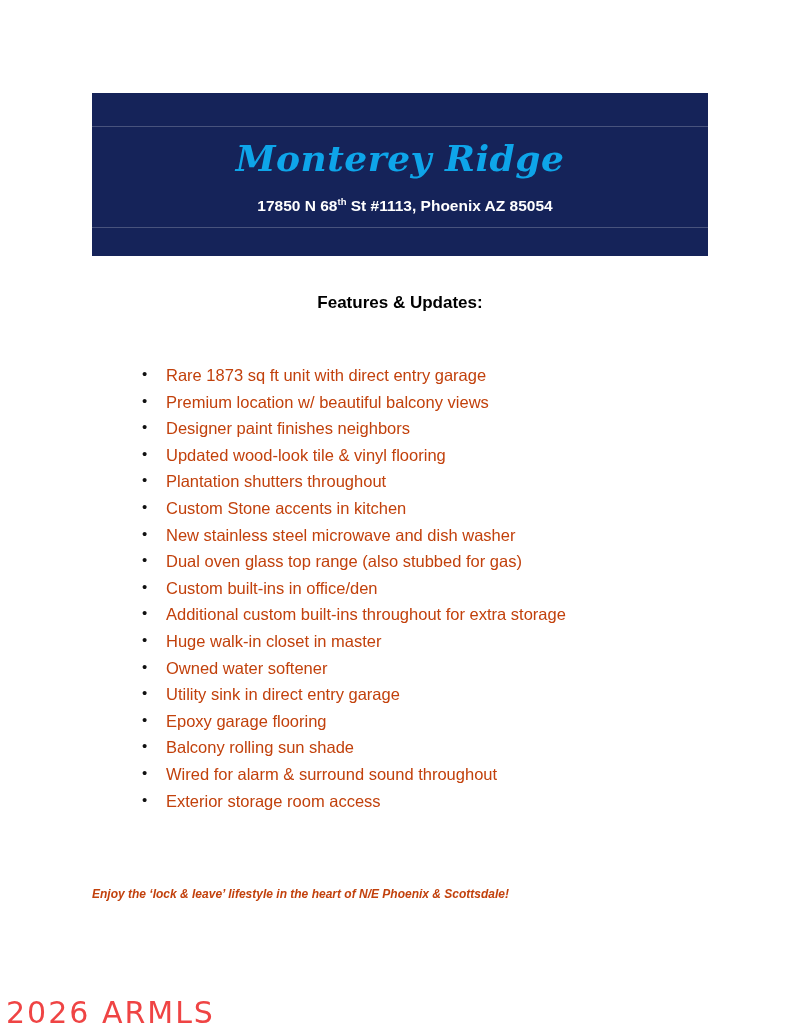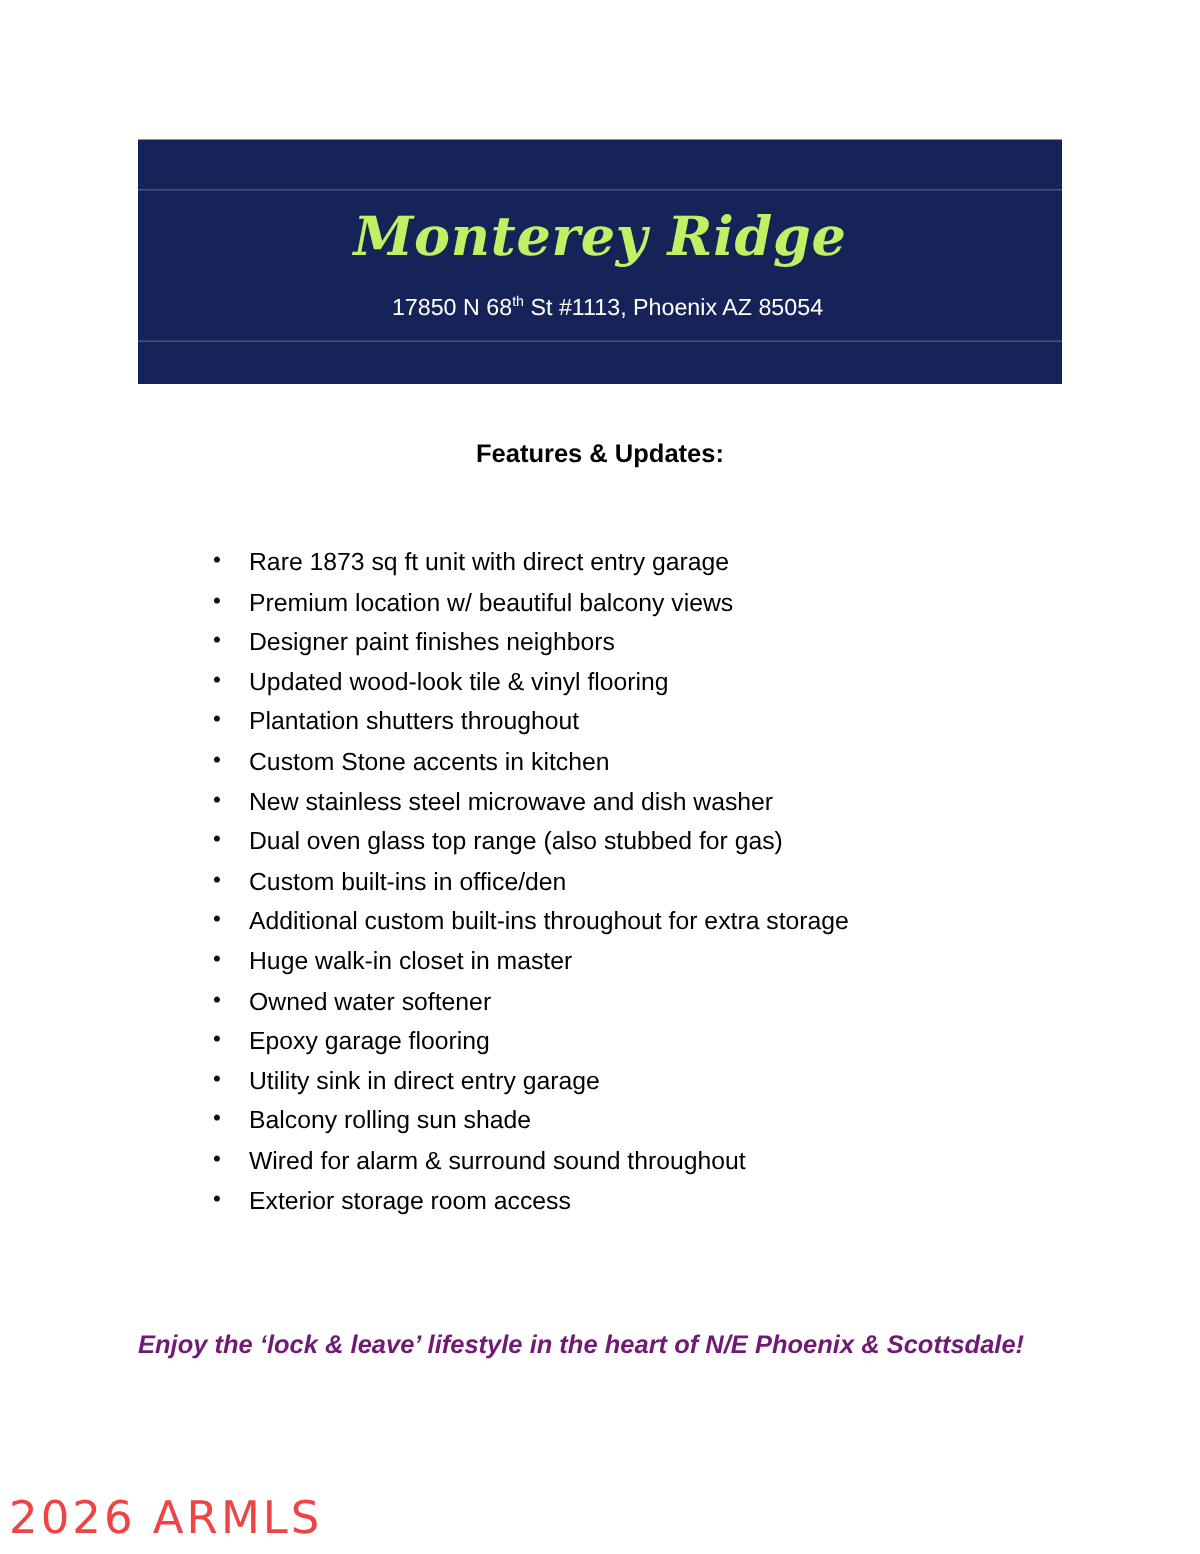--- a/index.html
+++ b/index.html
@@ -47,37 +47,37 @@
     width: 100%;
     height: 1px;
     background: rgba(255,255,255,0.22);
   }
   .banner-title {
     position: absolute;
     left: 0;
     right: 0;
     top: 44px;
     text-align: center;
-    color: #bef264;
+    color: #0ea5e9;
     font-family: "DejaVu Serif", serif;
     font-style: italic;
     font-size: 36px;
     font-weight: 700;
     letter-spacing: 0.5px;
   }
   .banner-sub {
     position: absolute;
     left: 10px;
     right: 0;
     top: 103px;
     text-align: center;
     color: #ffffff;
     font-family: "Liberation Sans", sans-serif;
     font-size: 15.5px;
-    font-weight: 400;
+    font-weight: 700;
   }
   .banner-sub sup {
     font-size: 9.5px;
     vertical-align: super;
   }
 
   
   .features-heading {
     position: absolute;
     left: 0;
@@ -100,21 +100,21 @@
     padding: 0;
     list-style: none;
   }
   .feature-list li {
     position: relative;
     padding-left: 26px;
     margin: 0 0 8.6px 0;
     font-family: "Liberation Sans", sans-serif;
     font-size: 16.5px;
     line-height: 18px;
-    color: #000000;
+    color: #c2410c;
     white-space: nowrap;
   }
   .feature-list li::before {
     content: "\2022";
     position: absolute;
     left: 2px;
     top: -1px;
     font-size: 15px;
     color: #111111;
   }
@@ -124,23 +124,23 @@
   }
 
   
   .closing {
     position: absolute;
     left: 92px;
     top: 887px;
     width: 640px;
     font-family: "Liberation Sans", sans-serif;
     font-style: italic;
-    font-size: 17px;
+    font-size: 12px;
     font-weight: 600;
-    color: #701a75;
+    color: #c2410c;
     white-space: nowrap;
   }
 
   
   .watermark {
     position: absolute;
     left: 6px;
     bottom: 6px;
     font-family: "DejaVu Sans", sans-serif;
     font-size: 30px;
@@ -169,22 +169,22 @@
     <li><span>Designer paint finishes neighbors</span></li>
     <li><span>Updated wood-look tile &amp; vinyl flooring</span></li>
     <li><span>Plantation shutters throughout</span></li>
     <li><span>Custom Stone accents in kitchen</span></li>
     <li><span>New stainless steel microwave and dish washer</span></li>
     <li><span>Dual oven glass top range (also stubbed for gas)</span></li>
     <li><span>Custom built-ins in office/den</span></li>
     <li><span>Additional custom built-ins throughout for extra storage</span></li>
     <li><span>Huge walk-in closet in master</span></li>
     <li><span>Owned water softener</span></li>
+    <li><span>Utility sink in direct entry garage</span></li>
     <li><span>Epoxy garage flooring</span></li>
-    <li><span>Utility sink in direct entry garage</span></li>
     <li><span>Balcony rolling sun shade</span></li>
     <li><span>Wired for alarm &amp; surround sound throughout</span></li>
     <li><span>Exterior storage room access</span></li>
   </ul>
 
   <div class="closing">Enjoy the ‘lock &amp; leave’ lifestyle in the heart of N/E Phoenix &amp; Scottsdale!</div>
 
   <div class="watermark">2026 ARMLS</div>
 
 </div>

